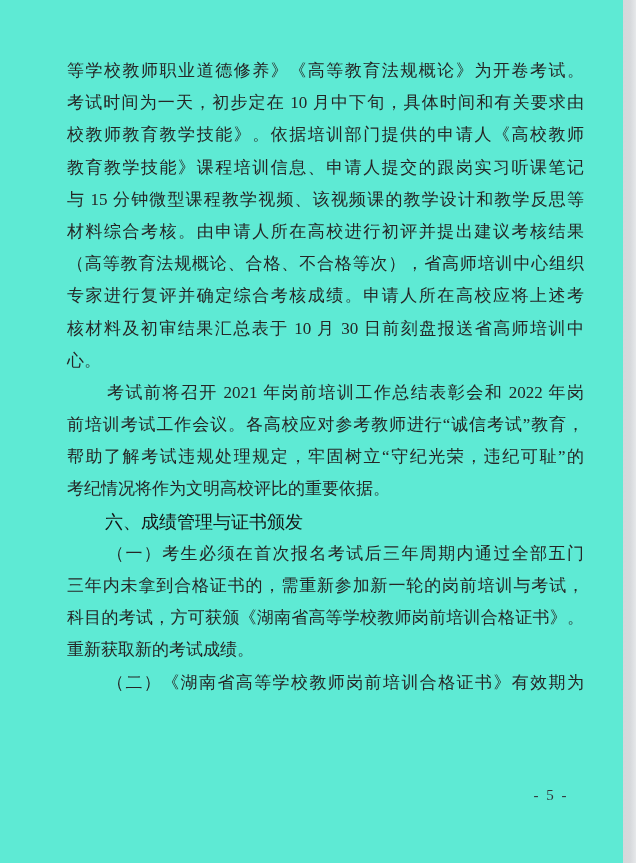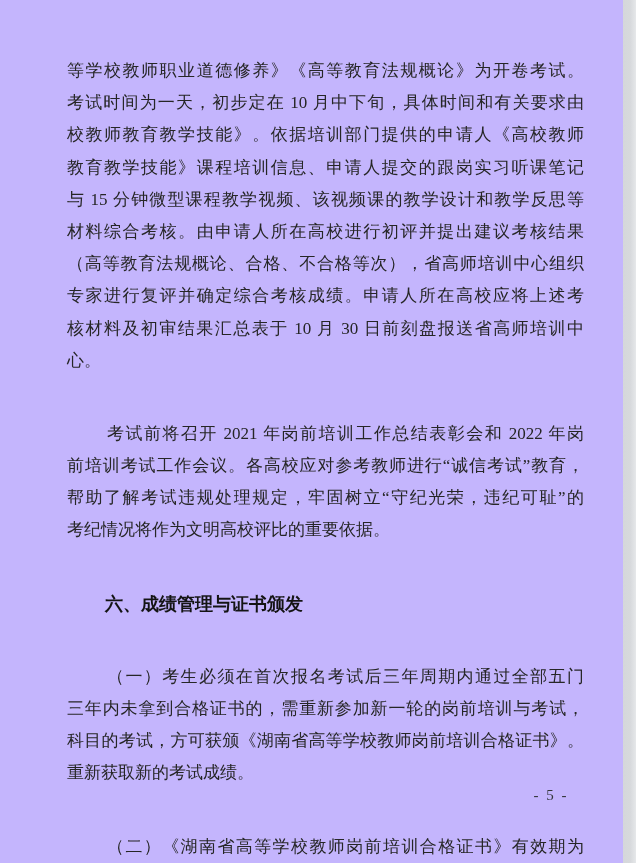--- a/index.html
+++ b/index.html
@@ -4,21 +4,21 @@
 <style>
   html, body {
     margin: 0;
     padding: 0;
     background: #ffffff;
   }
   .page {
     position: relative;
     width: 636px;
     height: 863px;
-    background: #c4b5fd;
+    background: #5eead4;
     overflow: hidden;
     font-family: "Liberation Serif", "DejaVu Serif", serif;
   }
   .doc-body {
     position: absolute;
     left: 67px;
     top: 55px;
     width: 517px;
   }
   .line {
@@ -30,25 +30,24 @@
     text-align-last: justify;
     white-space: nowrap;
     overflow: visible;
   }
   .line.end {
     text-align: left;
     text-align-last: left;
   }
   .line.indent {
     text-indent: 40px;
-    margin-top: 41px;
   }
   .line.heading {
     font-family: "Liberation Sans", "DejaVu Sans", sans-serif;
-    font-weight: bold;
+    font-weight: normal;
     font-size: 18px;
     color: #141414;
     text-align: left;
     text-align-last: left;
     text-indent: 38px;
   }
   .page-number {
     position: absolute;
     top: 784px;
     left: 516px;

